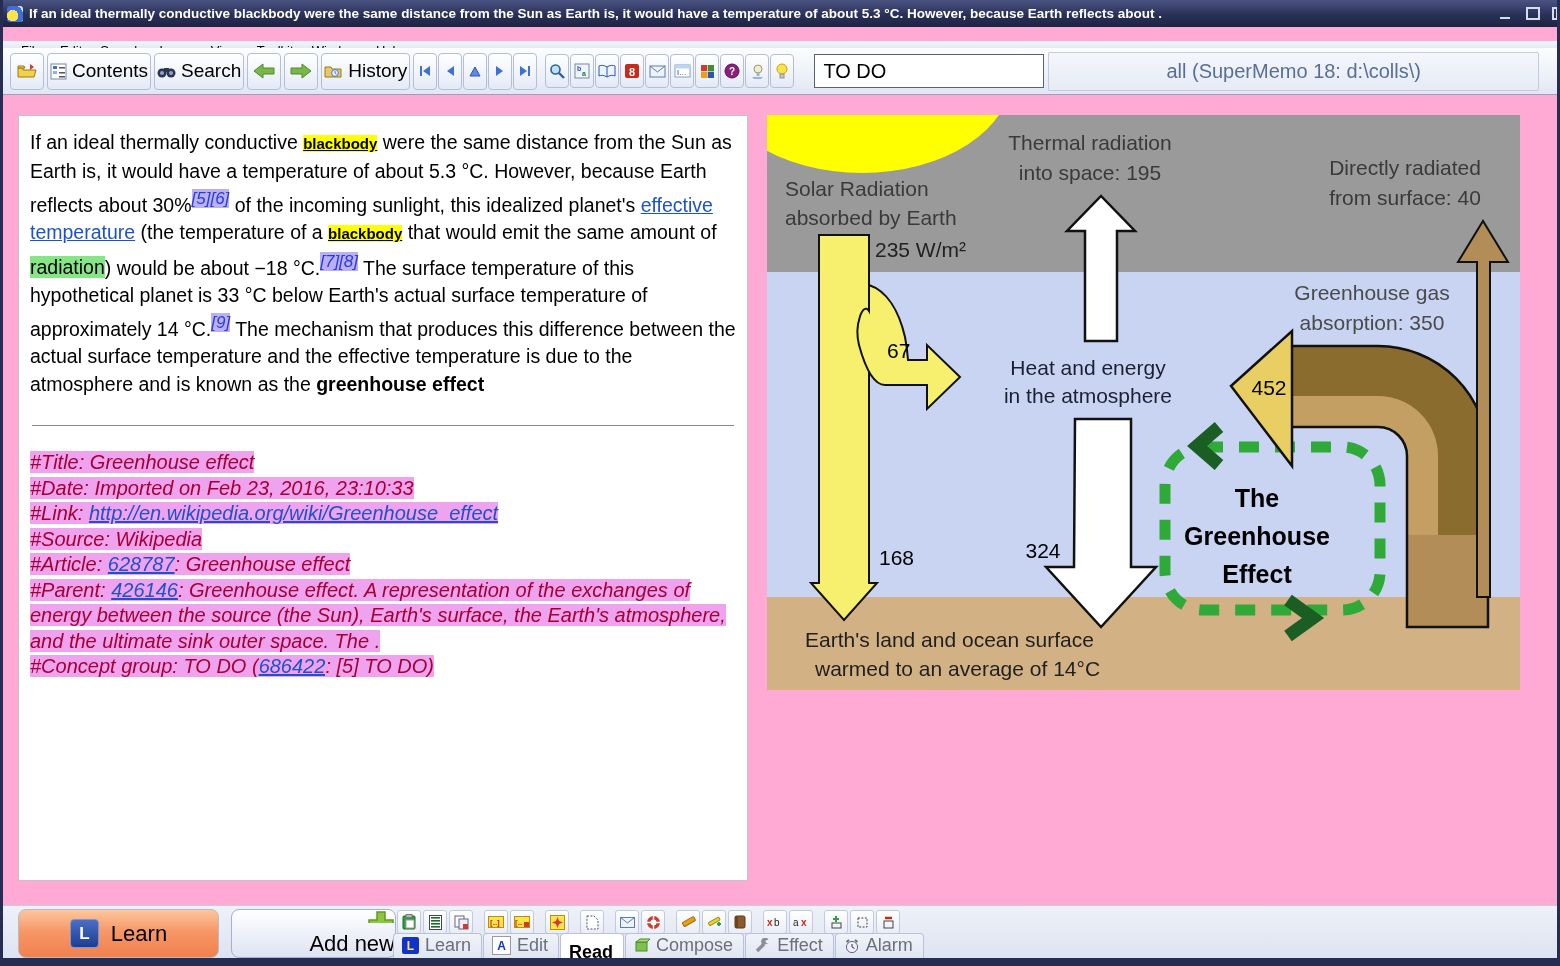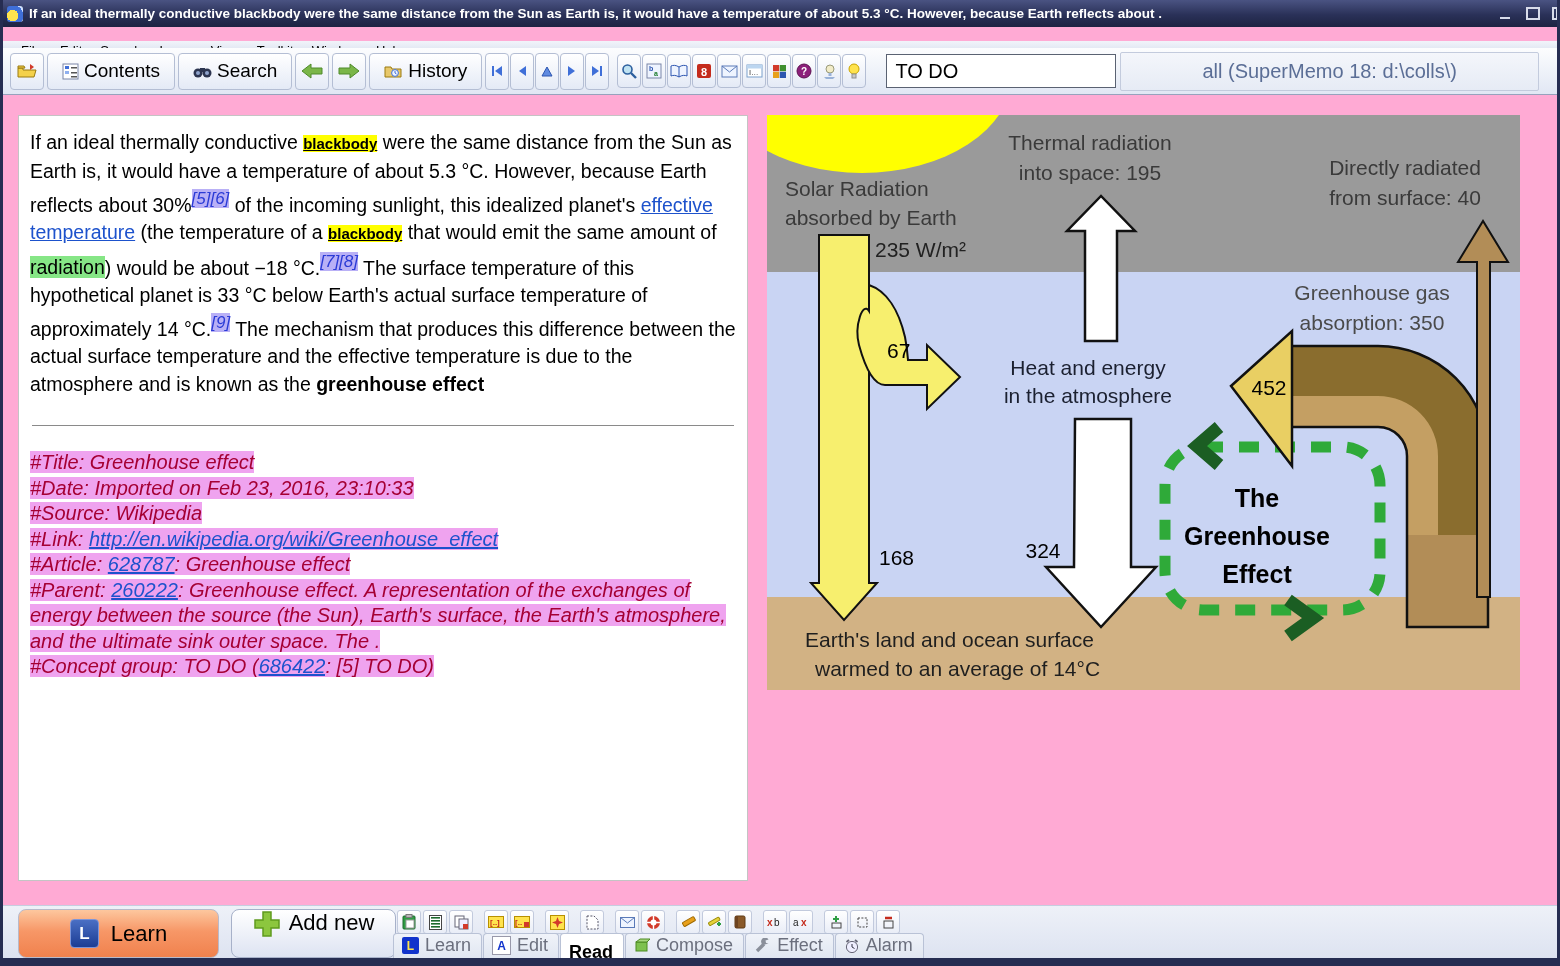--- a/index.html
+++ b/index.html
@@ -21,21 +21,21 @@
   .menubar{position:absolute;left:3px;top:41px;width:1554px;height:21px;
     background:linear-gradient(#f1f4fa,#ccd4e8);display:flex;align-items:center;
     font-size:13px;color:#000;padding-left:9px;box-sizing:border-box;border-bottom:1px solid #aeb8cf;}
   .menu-item{padding:2px 9px 3px 9px;}
   
   .toolbar{position:absolute;left:3px;top:48px;width:1554px;height:47px;
     background:linear-gradient(#fcfdfe,#e1e7f4);border-bottom:1px solid #97a2bd;
     display:flex;align-items:center;padding-left:7px;box-sizing:border-box;}
   .tbtn{height:37px;border:1px solid #b4bed4;border-radius:4px;margin-right:3px;
     background:linear-gradient(#ffffff,#e4eaf6);display:flex;align-items:center;gap:5px;
-    padding:0 14px;font-size:19px;color:#000;box-sizing:border-box;}
+    padding:0 2px;font-size:19px;color:#000;box-sizing:border-box;}
   .tbtn.icon-only{width:34px;justify-content:center;padding:0;}
   .tbtn.nav{width:24px;justify-content:center;padding:0;margin-right:1px;}
   .tbtn.mini{width:24px;height:34px;justify-content:center;padding:0;margin-right:1px;}
   .todo-box{width:230px;height:34px;border:1px solid #5a6272;background:#fff;font-size:20px;
     padding:0 8px;margin-left:19px;font-family:"Liberation Sans",sans-serif;box-sizing:border-box;}
   .status{flex:1;height:37px;line-height:37px;text-align:center;color:#5b6e96;font-size:20px;
     border:1px solid #c3cbdd;border-radius:2px;margin:0 18px 0 4px;
     background:linear-gradient(#f4f6fb,#e6ebf5);white-space:nowrap;overflow:hidden;}
   
   .article{position:absolute;left:18px;top:115px;width:730px;height:766px;background:#fff;
@@ -54,21 +54,21 @@
   
   .bottombar{position:absolute;left:3px;top:905px;width:1554px;height:53px;
     background:linear-gradient(#eef1f8,#dde3f1);border-top:1px solid #c6cddf;box-sizing:border-box;}
   .learn-big{position:absolute;left:15px;top:3px;width:199px;height:47px;border-radius:8px;
     background:linear-gradient(#fdc79e,#f79767 45%,#f0814d);border:1px solid #b9b9c9;
     display:flex;align-items:center;justify-content:center;gap:12px;font-size:22px;color:#000;}
   .lq{width:27px;height:27px;border-radius:4px;border:1px solid #7d95d8;color:#fff;font-weight:bold;
     background:linear-gradient(#4a6fc4,#1c3d94);display:flex;align-items:center;justify-content:center;font-size:17px;}
   .addnew{position:absolute;left:228px;top:3px;width:163px;height:47px;border-radius:8px;
     background:linear-gradient(#ffffff,#dde3f2);border:1px solid #a7b1c9;
-    display:flex;align-items:flex-start;justify-content:center;gap:8px;font-size:22px;color:#000;}
+    display:flex;align-items:flex-end;justify-content:center;gap:8px;font-size:22px;color:#000;flex-direction:column;}
   .micons{position:absolute;left:394px;top:4px;display:flex;align-items:center;}
   .mbtn{width:22px;height:22px;border:1px solid #c2cadd;border-radius:3px;margin-right:2px;
     background:linear-gradient(#ffffff,#e9edf7);display:flex;align-items:center;justify-content:center;
     font-size:11px;overflow:hidden;}
   .mgap{width:9px;}
   .tabs{position:absolute;left:390px;top:27px;display:flex;font-size:18px;color:#6b6f7d;align-items:flex-end;}
   .tab{display:flex;align-items:center;gap:6px;padding:2px 10px 3px 8px;height:25px;box-sizing:border-box;
     border:1px solid #b9c2d6;border-bottom:none;border-radius:4px 4px 0 0;margin-right:1px;
     background:linear-gradient(#f0f3f9,#e0e6f1);}
   .tab.active{background:#fff;color:#000;font-weight:bold;flex-direction:column;}
@@ -251,24 +251,24 @@
   <input class="todo-box" readonly="" value="TO DO" style="">
   <div class="status">all (SuperMemo 18: d:\colls\)</div>
 </div>
 
 <div class="article">
   <p><span>If an ideal thermally conductive </span><span class="hl-y">blackbody</span><span> were the same distance from the Sun as Earth is, it would have a temperature of about 5.3 °C. However, because Earth reflects about 30%</span><span class="supref">[5][6]</span><span> of the incoming sunlight, this idealized planet's </span><a class="wlink" href="#">effective temperature</a><span> (the temperature of a </span><span class="hl-y">blackbody</span><span> that would emit the same amount of </span><span class="hl-g">radiation</span><span>) would be about −18 °C.</span><span class="supref">[7][8]</span><span> The surface temperature of this hypothetical planet is 33 °C below Earth's actual surface temperature of approximately 14 °C.</span><span class="supref">[9]</span><span> The mechanism that produces this difference between the actual surface temperature and the effective temperature is due to the atmosphere and is known as the </span><b>greenhouse effect</b></p>
   <hr>
   <div class="notes">
     <div><span class="bg">#Title: Greenhouse effect</span></div>
     <div><span class="bg">#Date: Imported on Feb 23, 2016, 23:10:33</span></div>
+    <div><span class="bg">#Link: </span><a href="#" class="bg">http://en.wikipedia.org/wiki/Greenhouse_effect</a><span class="bg"></span></div>
     <div><span class="bg">#Source: Wikipedia</span></div>
-    <div><span class="bg">#Link: </span><a href="#" class="bg">http://en.wikipedia.org/wiki/Greenhouse_effect</a><span class="bg"></span></div>
     <div><span class="bg">#Article: </span><a href="#" class="bg">628787</a><span class="bg">: Greenhouse effect</span></div>
-    <div><span class="bg">#Parent: </span><a href="#" class="bg">260222</a><span class="bg">: Greenhouse effect. A representation of the exchanges of energy between the source (the Sun), Earth's surface, the Earth's atmosphere, and the ultimate sink outer space. The .</span></div>
+    <div><span class="bg">#Parent: </span><a href="#" class="bg">426146</a><span class="bg">: Greenhouse effect. A representation of the exchanges of energy between the source (the Sun), Earth's surface, the Earth's atmosphere, and the ultimate sink outer space. The .</span></div>
     <div><span class="bg">#Concept group: TO DO (</span><a href="#" class="bg">686422</a><span class="bg">: [5] TO DO)</span></div>
   </div>
 </div>
 
 <div class="diagram">
 <svg width="753" height="575" viewBox="0 0 753 575" font-family="Liberation Sans, sans-serif">
   <rect x="0" y="0" width="753" height="157" fill="#9a9a9a"></rect>
   <rect x="0" y="157" width="753" height="325" fill="#c9d4f3"></rect>
   <rect x="0" y="482" width="753" height="93" fill="#d2b284"></rect>
   <ellipse cx="95" cy="-40" rx="150" ry="98" fill="#ffff00"></ellipse>

